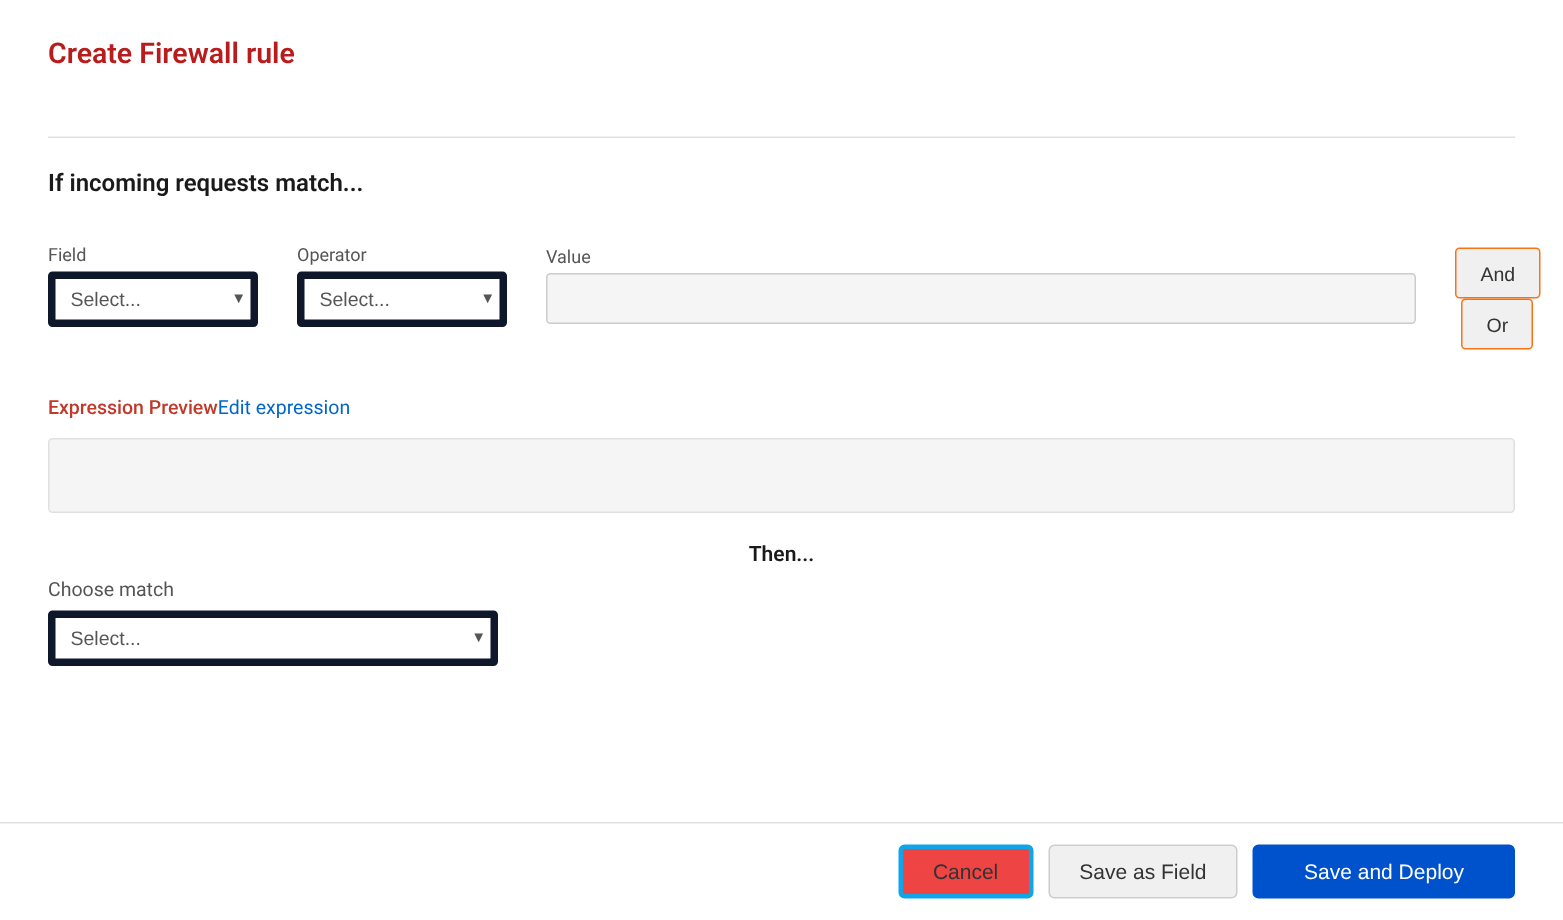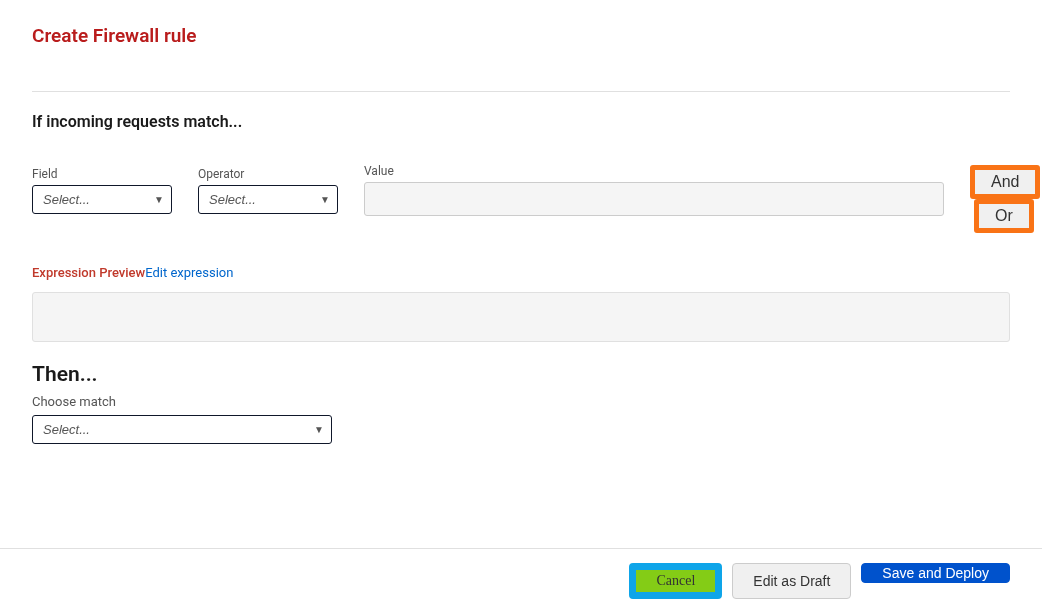--- a/index.html
+++ b/index.html
@@ -77,28 +77,27 @@
     }
     .select-wrapper {
       position: relative;
       display: inline-flex;
       align-items: center;
     }
     .select-field {
       appearance: none;
       -webkit-appearance: none;
       background: #fff;
-      border: 1px solid #0f172a;
+      border: 5px solid #0f172a;
       border-radius: 3px;
       padding: 6px 28px 6px 10px;
       font-size: 13px;
       color: #555;
       cursor: pointer;
       outline: none;
-      font-style: italic;
     }
     .select-arrow {
       position: absolute;
       right: 8px;
       pointer-events: none;
       color: #555;
       font-size: 10px;
     }
     .field-select {
       width: 140px;
@@ -112,23 +111,23 @@
       border: 1px solid #ccc;
       border-radius: 3px;
       padding: 0 10px;
       font-size: 13px;
       background: #f5f5f5;
       outline: none;
     }
     .btn {
       height: 34px;
       padding: 0 16px;
-      border: 5px solid #f97316;
-      border-radius: 3px;
-      font-size: 16px;
+      border: 1px solid #f97316;
+      border-radius: 3px;
+      font-size: 13px;
       cursor: pointer;
       background: #f0f0f0;
       color: #333;
     }
     .btn-and, .btn-or {
       min-width: 48px;
     }
     .expression-row {
       display: flex;
       justify-content: flex-start;
@@ -147,24 +146,25 @@
       cursor: pointer;
     }
     .expression-preview-box {
       background: #f5f5f5;
       border: 1px solid #e0e0e0;
       border-radius: 3px;
       height: 50px;
       margin-bottom: 20px;
     }
     .then-heading {
-      font-size: 21px;
+      font-size: 14px;
       font-weight: 600;
       color: #1a1a1a;
       margin-bottom: 8px;
+      text-align: center;
     }
     .choose-action-label {
       font-size: 13px;
       color: #555;
       margin-bottom: 6px;
     }
     .action-select {
       width: 300px;
     }
     .footer {
@@ -173,45 +173,44 @@
       left: 0;
       right: 0;
       border-top: 1px solid #e0e0e0;
       padding: 14px 32px;
       display: flex;
       justify-content: flex-end;
       gap: 10px;
       background: #fff;
     }
     .btn-cancel {
-      background: #84cc16;
-      border: 7px solid #0ea5e9;
+      background: #ef4444;
+      border: 3px solid #0ea5e9;
       height: 36px;
       padding: 0 20px;
       border-radius: 4px;
       font-size: 14px;
       cursor: pointer;
       color: #333;
-      font-family: Liberation Serif, serif;
     }
     .btn-draft {
       background: #f0f0f0;
       border: 1px solid #ccc;
       height: 36px;
       padding: 0 20px;
       border-radius: 4px;
       font-size: 14px;
       cursor: pointer;
       color: #333;
     }
     .btn-deploy {
       background: #0052cc;
       border: 1px solid #0052cc;
-      height: 20px;
-      padding: 0 20px;
+      height: 36px;
+      padding: 0 33px;
       border-radius: 4px;
       font-size: 14px;
       cursor: pointer;
       color: #fff;
       font-weight: 500;
       text-align: center;
     }
   </style>
 </head>
 <body>
@@ -274,15 +273,15 @@
         <option>Select...</option>
       </select>
       <span class="select-arrow">▼</span>
     </div>
   </div>
 
 </div>
 
 <div class="footer">
   <button class="btn-cancel">Cancel</button>
-  <button class="btn-draft">Edit as Draft</button>
+  <button class="btn-draft">Save as Field</button>
   <button class="btn-deploy">Save and Deploy</button>
 </div>
 
 </body></html>

